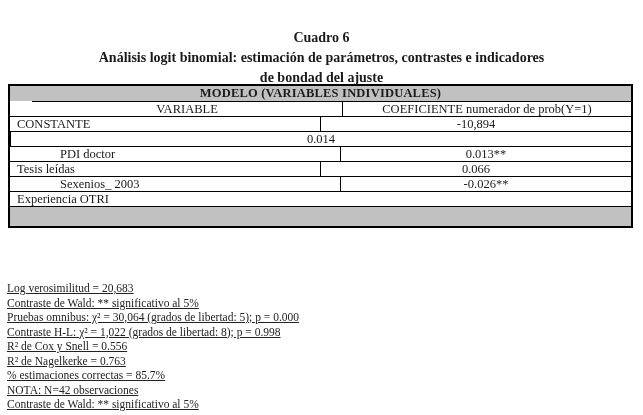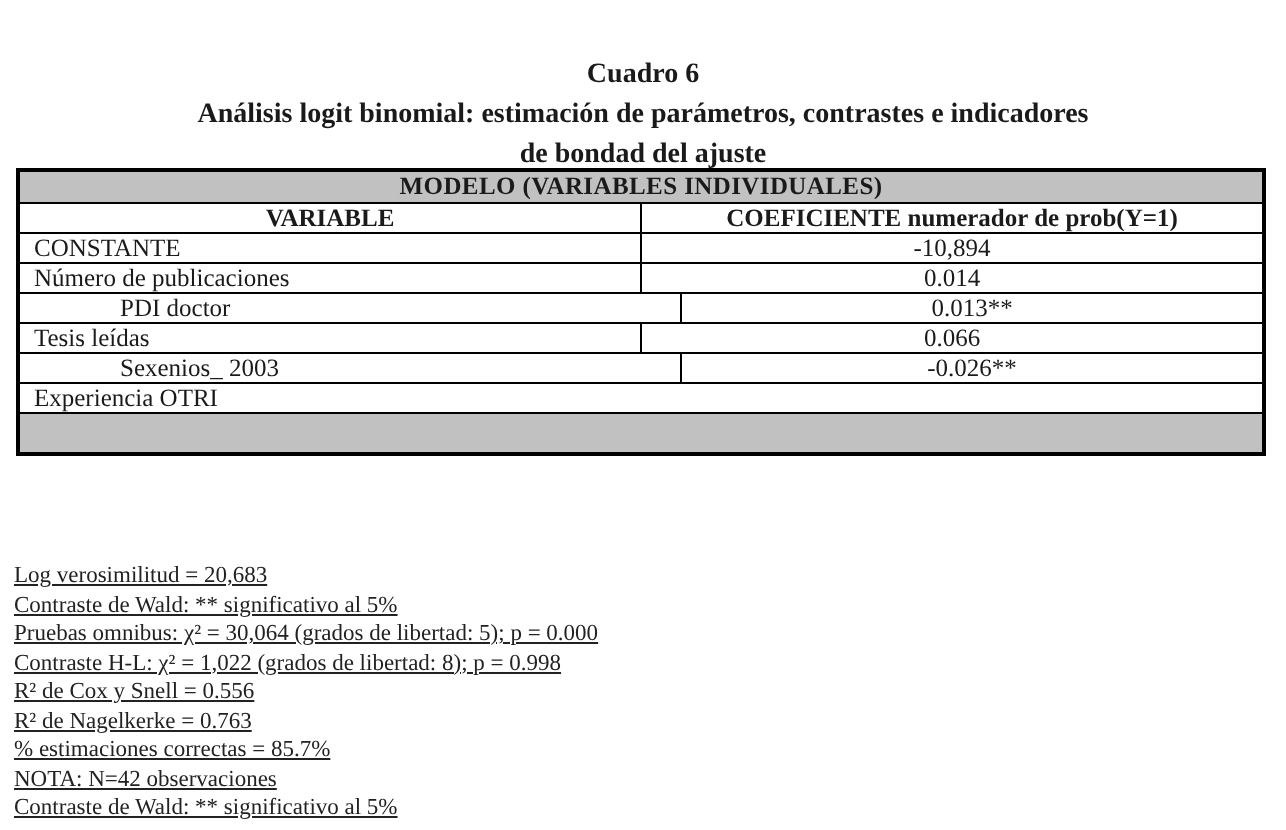--- a/index.html
+++ b/index.html
@@ -49,21 +49,21 @@
     border-top: 1px solid var(--border);
     font-size: 12.5px;
   }
   .t-row:first-child { border-top: none; }
   .t-head {
     background: var(--header-bg);
     justify-content: center;
     font-weight: bold;
     letter-spacing: 0.2px;
   }
-  .t-colhead { font-weight: bold; }
+  .t-colhead { font-weight: normal; margin-left: 22px; }
   .cell-l {
     width: 310px;
     box-sizing: border-box;
     padding-left: 7px;
     overflow: hidden;
     white-space: nowrap;
   }
   .cell-r {
     flex: 1;
     box-sizing: border-box;
@@ -109,21 +109,20 @@
   </div>
   <div class="t-row t-colhead">
     <div class="cell-l">VARIABLE</div>
     <div class="cell-r">COEFICIENTE numerador de prob(Y=1)</div>
   </div>
   <div class="t-row">
     <div class="cell-l">CONSTANTE</div>
     <div class="cell-r">-10,894</div>
   </div>
   <div class="t-row">
-    <div class="cell-l">Número de publicaciones</div>
     <div class="cell-r">0.014</div>
   </div>
   <div class="t-row indent">
     <div class="cell-l">PDI doctor</div>
     <div class="cell-r">0.013**</div>
   </div>
   <div class="t-row">
     <div class="cell-l">Tesis leídas</div>
     <div class="cell-r">0.066</div>
   </div>

